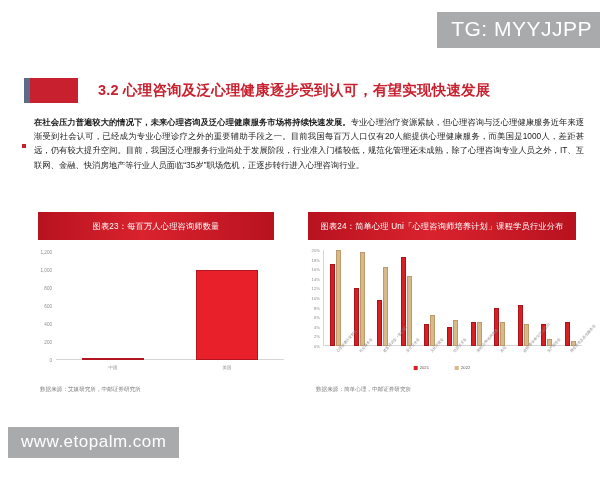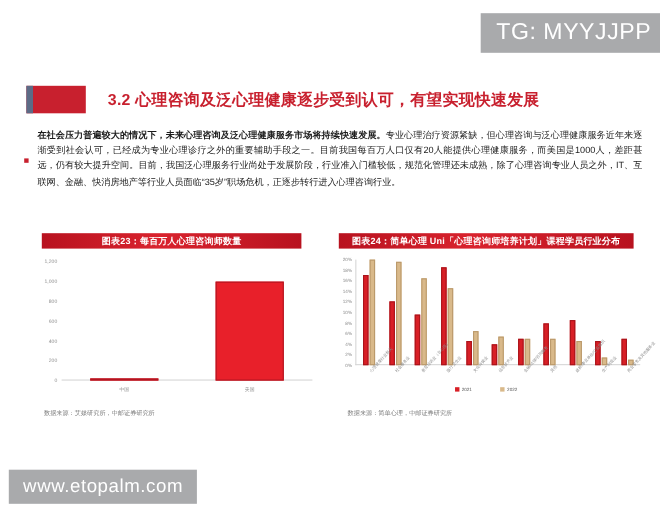--- a/index.html
+++ b/index.html
@@ -103,25 +103,25 @@
   .chart-card {
     position: absolute;
     top: 212px;
     height: 178px;
     background: #ffffff;
   }
   #chart-card-left  { left: 22px;  width: 268px; }
   #chart-card-right { left: 298px; width: 288px; }
 
   .chart-title {
-    height: 14px;
+    height: 28px;
     background: linear-gradient(90deg,#b8121f 0%, #d9232e 45%, #b8121f 100%);
     color: #ffffff;
     font-size: 8.2px;
-    font-weight: bold;
+    font-weight: normal;
     display: flex;
     align-items: center;
     justify-content: center;
     letter-spacing: .2px;
     white-space: nowrap;
     overflow: hidden;
   }
   #chart-card-left .chart-title { margin: 0 16px; }
   #chart-card-right .chart-title { margin: 0 10px; }
 

